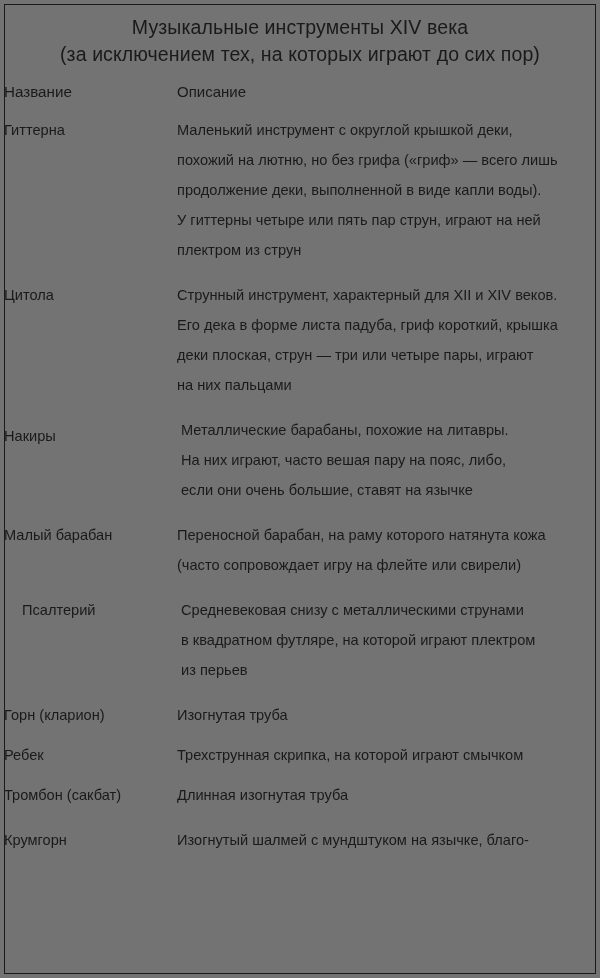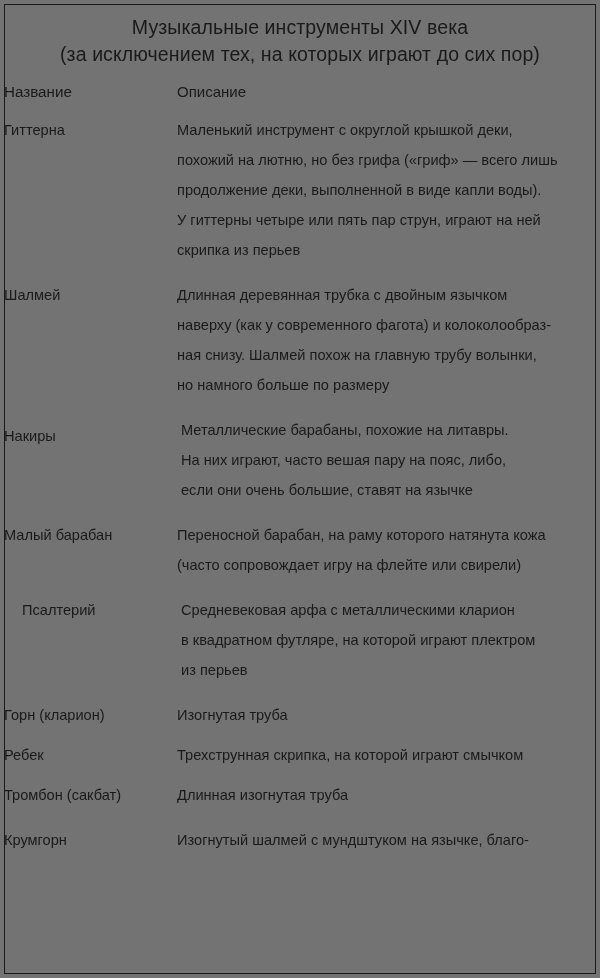--- a/index.html
+++ b/index.html
@@ -130,34 +130,34 @@
           <td class="hdr-desc">Описание</td>
         </tr>
 
         <tr class="inst-row">
           <td class="name-cell">Гиттерна</td>
           <td class="desc-cell">
             <div class="desc-line">Маленький инструмент с округлой крышкой деки,</div>
             <div class="desc-line">похожий на лютню, но без грифа («гриф» — всего лишь</div>
             <div class="desc-line">продолжение деки, выполненной в виде капли воды).</div>
             <div class="desc-line">У гиттерны четыре или пять пар струн, играют на ней</div>
-            <div class="desc-line">скрипка из перьев</div>
-          </td>
-        </tr>
-
-
-        <tr class="inst-row">
-          <td class="name-cell">Шалмей</td>
-          <td class="desc-cell">
-            <div class="desc-line">Длинная деревянная трубка с двойным язычком</div>
-            <div class="desc-line">наверху (как у современного фагота) и колоколообраз-</div>
-            <div class="desc-line">ная снизу. Шалмей похож на главную трубу волынки,</div>
-            <div class="desc-line">но намного больше по размеру</div>
-          </td>
-        </tr>
+            <div class="desc-line">плектром из струн</div>
+          </td>
+        </tr>
+
+        <tr class="inst-row">
+          <td class="name-cell">Цитола</td>
+          <td class="desc-cell">
+            <div class="desc-line">Струнный инструмент, характерный для XII и XIV веков.</div>
+            <div class="desc-line">Его дека в форме листа падуба, гриф короткий, крышка</div>
+            <div class="desc-line">деки плоская, струн — три или четыре пары, играют</div>
+            <div class="desc-line">на них пальцами</div>
+          </td>
+        </tr>
+
 
         <tr class="inst-row">
           <td class="name-cell nudge">Накиры</td>
           <td class="desc-cell indent">
             <div class="desc-line">Металлические барабаны, похожие на литавры.</div>
             <div class="desc-line">На них играют, часто вешая пару на пояс, либо,</div>
             <div class="desc-line">если они очень большие, ставят на язычке</div>
           </td>
         </tr>
 
@@ -165,21 +165,21 @@
           <td class="name-cell">Малый барабан</td>
           <td class="desc-cell">
             <div class="desc-line">Переносной барабан, на раму которого натянута кожа</div>
             <div class="desc-line">(часто сопровождает игру на флейте или свирели)</div>
           </td>
         </tr>
 
         <tr class="inst-row">
           <td class="name-cell indent">Псалтерий</td>
           <td class="desc-cell indent">
-            <div class="desc-line">Средневековая арфа с металлическими кларион</div>
+            <div class="desc-line">Средневековая снизу с металлическими струнами</div>
             <div class="desc-line">в квадратном футляре, на которой играют плектром</div>
             <div class="desc-line">из перьев</div>
           </td>
         </tr>
 
         <tr class="inst-row tight">
           <td class="name-cell">Горн (кларион)</td>
           <td class="desc-cell">
             <div class="desc-line">Изогнутая труба</div>
           </td>

